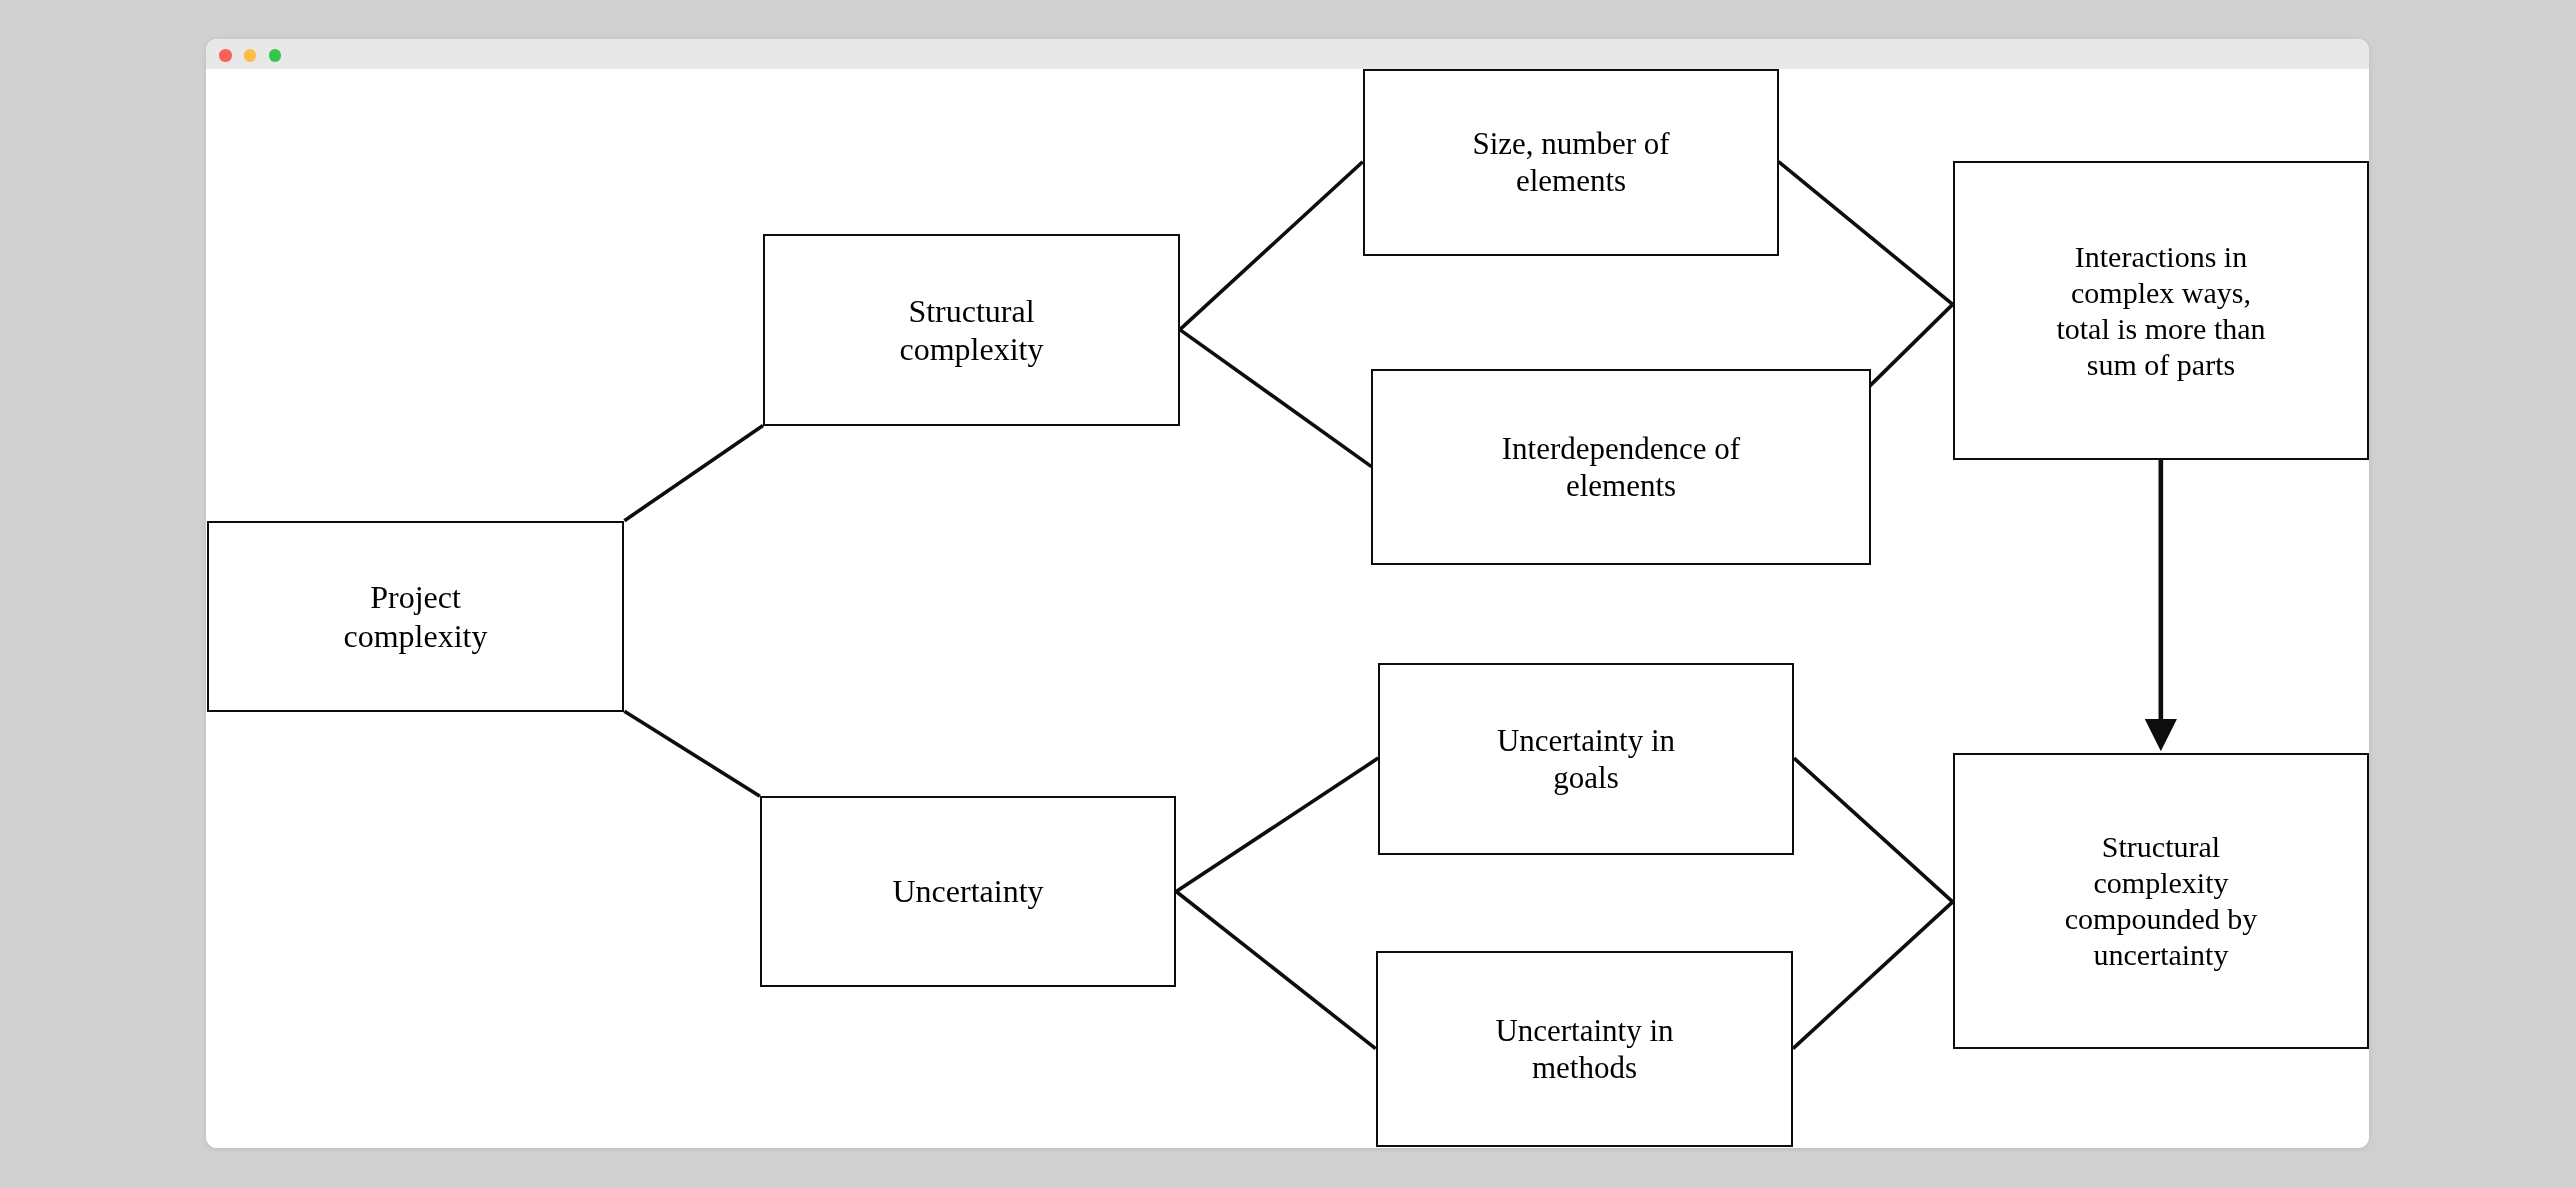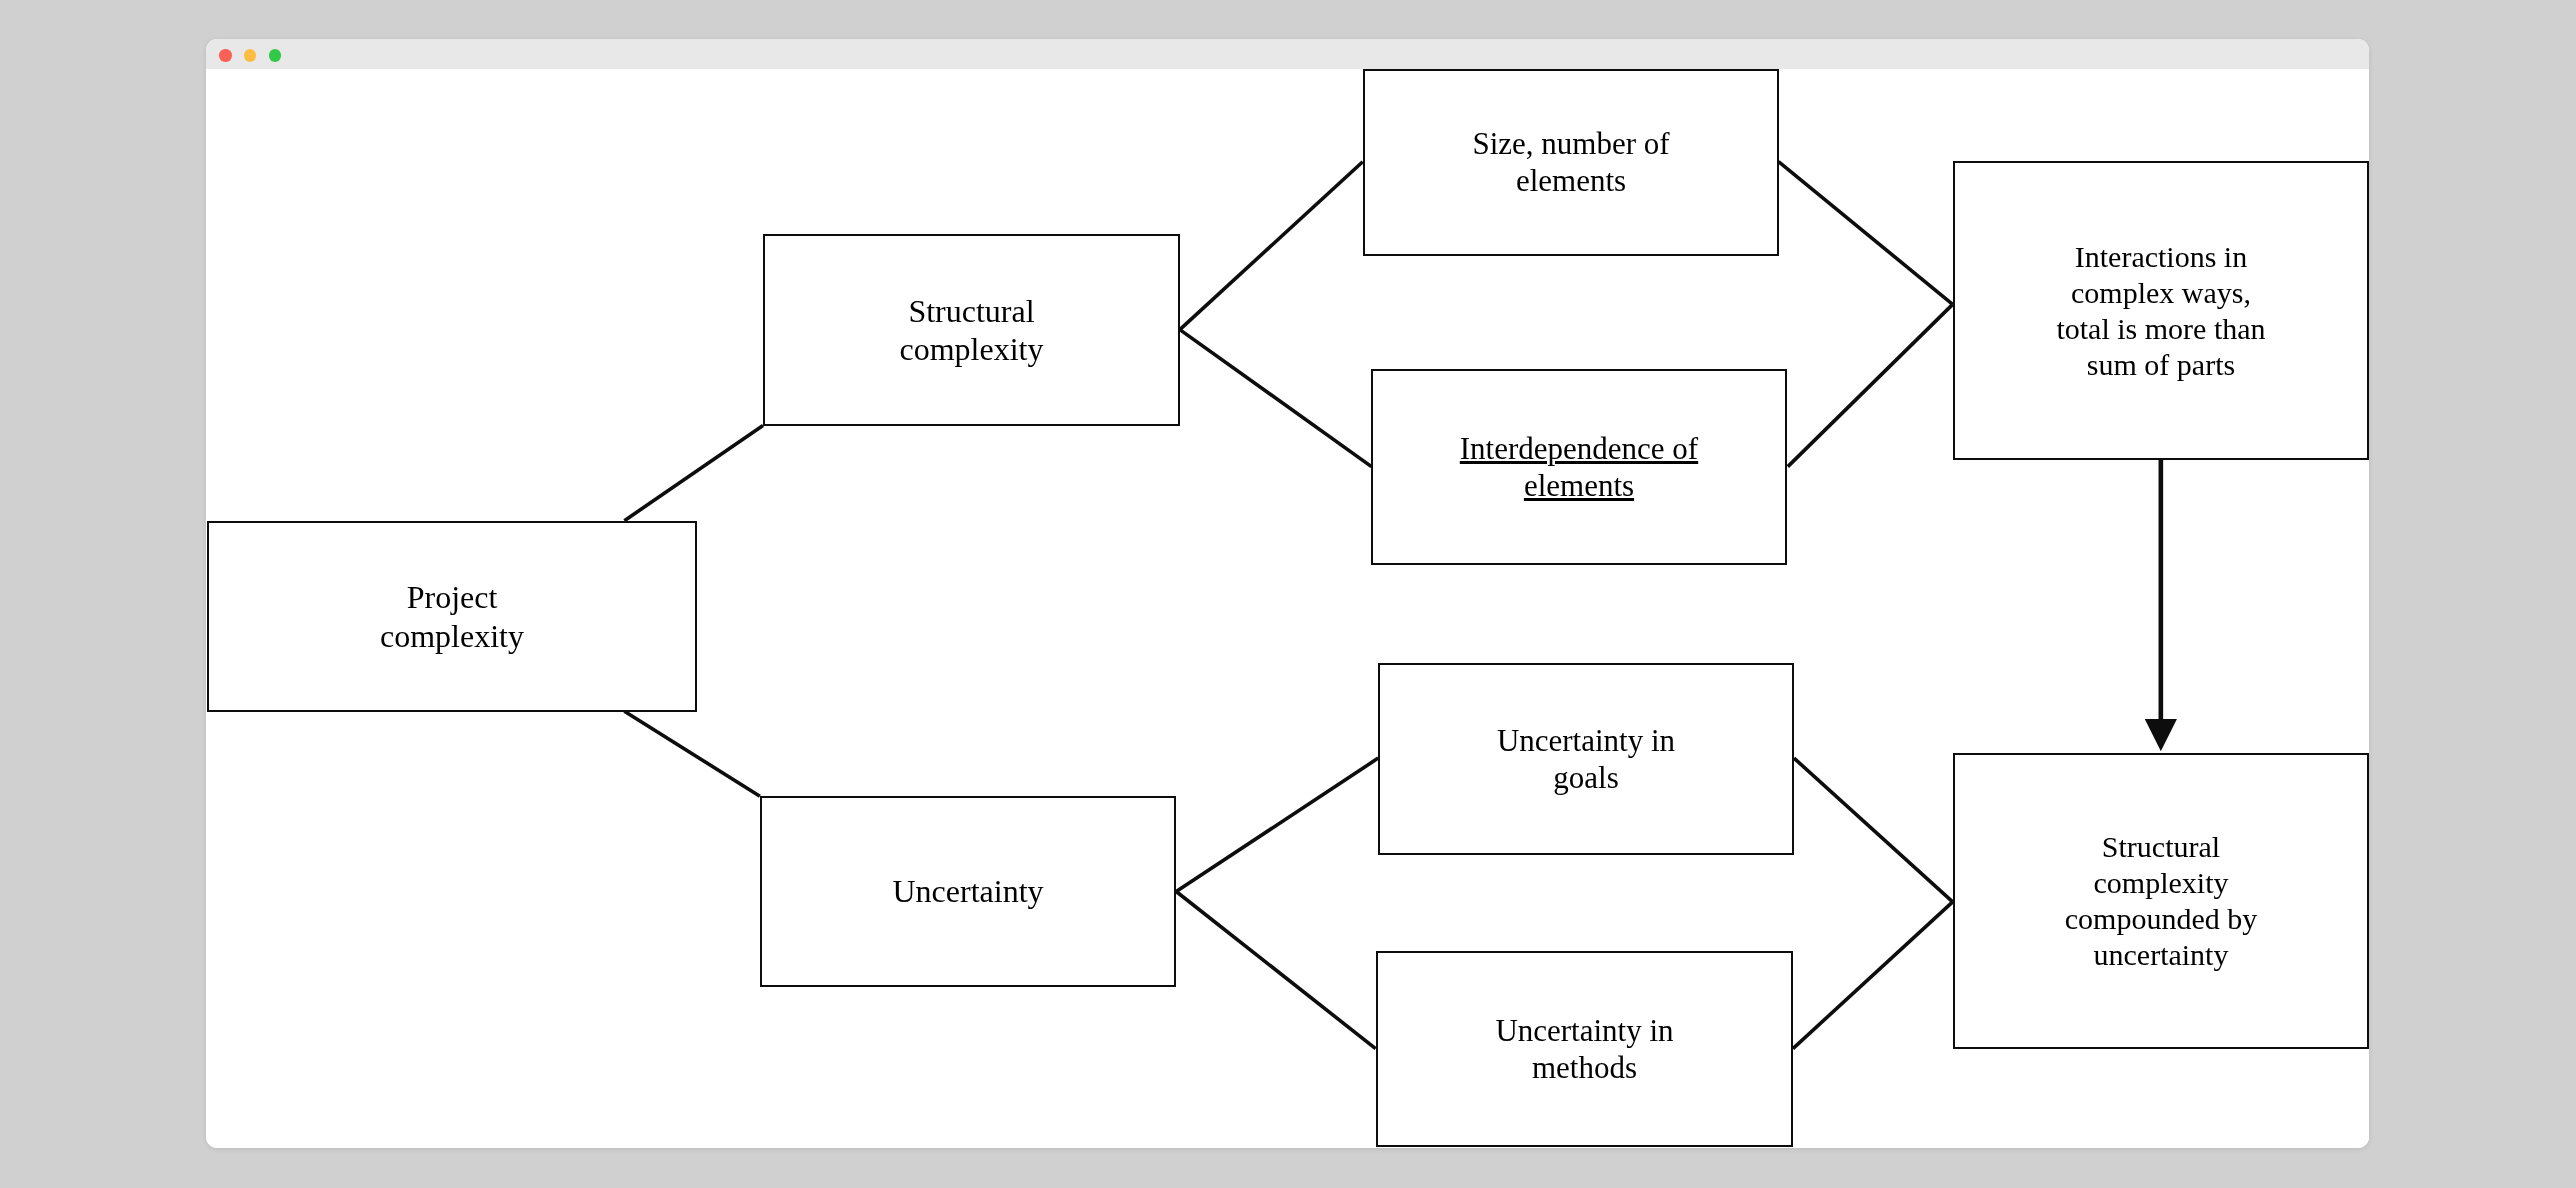--- a/index.html
+++ b/index.html
@@ -86,32 +86,32 @@
 
       <line x1="1883" y1="1597" x2="2270" y2="1902" stroke="#0d0d0d" stroke-width="7"></line>
 
       <line x1="3082" y1="1338" x2="3390" y2="1617" stroke="#0d0d0d" stroke-width="7"></line>
 
       <line x1="3080" y1="1902" x2="3390" y2="1617" stroke="#0d0d0d" stroke-width="7"></line>
 
       <line x1="3794" y1="750" x2="3794" y2="1312" stroke="#0d0d0d" stroke-width="9" marker-end="url(#arrowhead)"></line>
     </svg>
 
-    <div class="node" style="left:1px;top:452px;width:490px;height:191px;font-size:32px;">Project
+    <div class="node" style="left:1px;top:452px;width:417px;height:191px;font-size:32px;">Project
 complexity</div>
 
     <div class="node" style="left:557px;top:165px;width:417px;height:192px;font-size:32px;">Structural
 complexity</div>
 
     <div class="node" style="left:554px;top:727px;width:416px;height:191px;font-size:32px;">Uncertainty</div>
 
     <div class="node" style="left:1157px;top:-0.5px;width:416px;height:187px;font-size:31px;text-align:center;">Size, number of
 elements</div>
 
-    <div class="node" style="left:1165px;top:300px;width:416px;height:196px;font-size:31px;text-decoration:underline;">Interdependence of
+    <div class="node" style="left:1165px;top:300px;width:500px;height:196px;font-size:31px;">Interdependence of
 elements</div>
 
     <div class="node" style="left:1172px;top:594px;width:416px;height:192px;font-size:31px;">Uncertainty in
 goals</div>
 
     <div class="node" style="left:1170px;top:882px;width:417px;height:196px;font-size:31px;">Uncertainty in
 methods</div>
 
     <div class="node" style="left:1747px;top:92px;width:416px;height:299px;font-size:30px;">Interactions in
 complex ways,

